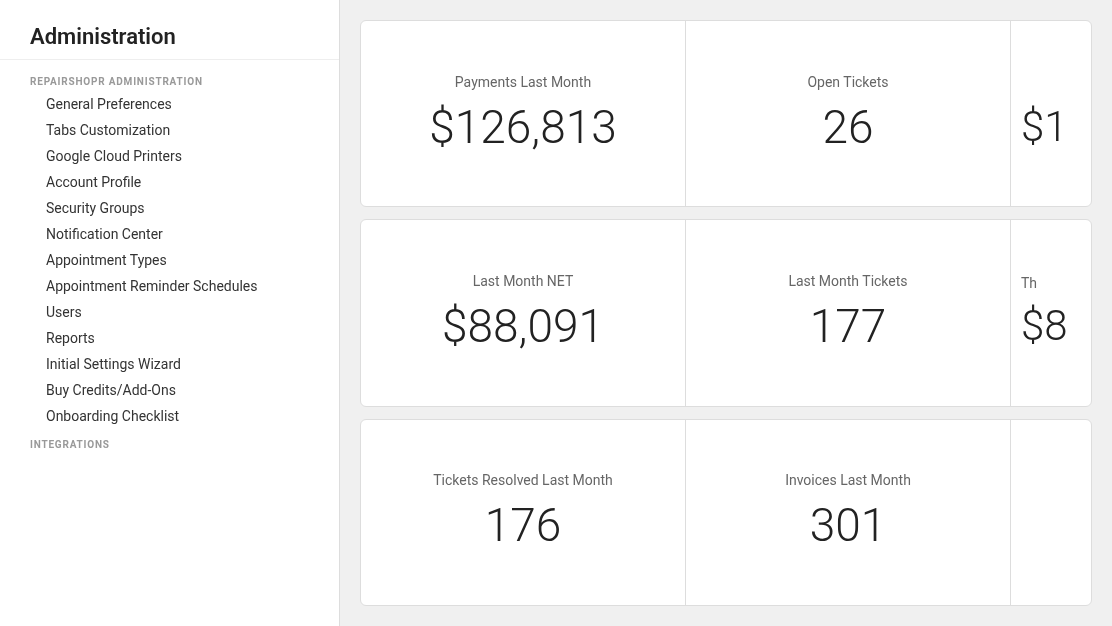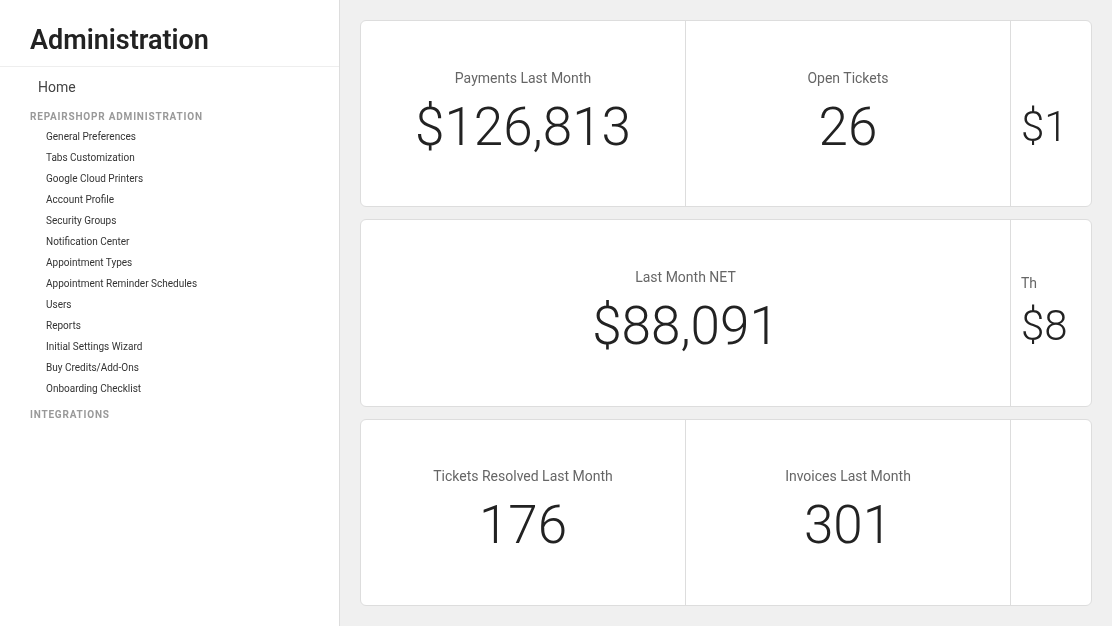--- a/index.html
+++ b/index.html
@@ -17,21 +17,21 @@
       width: 340px;
       min-width: 340px;
       background: #fff;
       border-right: 1px solid #ddd;
       height: 626px;
       overflow-y: auto;
       padding-top: 10px;
     }
 
     .sidebar-title {
-      font-size: 27px;
+      font-size: 22px;
       font-weight: 600;
       color: #222;
       padding: 14px 30px 10px 30px;
       border-bottom: 1px solid #eee;
       margin-bottom: 6px;
     }
 
     .sidebar-home {
       font-size: 14px;
       color: #444;
@@ -43,21 +43,21 @@
     .sidebar-section-label {
       font-size: 10px;
       font-weight: 700;
       color: #999;
       letter-spacing: 0.08em;
       padding: 10px 30px 4px 30px;
       text-transform: uppercase;
     }
 
     .sidebar-item {
-      font-size: 10px;
+      font-size: 14px;
       color: #333;
       padding: 5px 30px 5px 46px;
       cursor: pointer;
       display: block;
     }
 
     .sidebar-integrations-label {
       font-size: 10px;
       font-weight: 700;
       color: #999;
@@ -103,21 +103,21 @@
     }
 
     .stat-label {
       font-size: 14px;
       color: #666;
       margin-bottom: 10px;
       text-align: center;
     }
 
     .stat-value {
-      font-size: 53px;
+      font-size: 46px;
       font-weight: 300;
       color: #222;
       text-align: center;
       white-space: nowrap;
       overflow: hidden;
       text-overflow: clip;
     }
 
     .stat-card-partial {
       flex: 0 0 80px;
@@ -141,21 +141,20 @@
       font-weight: 300;
       color: #222;
       white-space: nowrap;
     }
   </style>
 </head>
 <body>
 
 <nav class="sidebar">
   <div class="sidebar-title">Administration</div>
-  <a class="sidebar-home">Home</a>
   <div class="sidebar-section-label">REPAIRSHOPR ADMINISTRATION</div>
 
   <a class="sidebar-item">General Preferences</a>
   <a class="sidebar-item">Tabs Customization</a>
   <a class="sidebar-item">Google Cloud Printers</a>
   <a class="sidebar-item">Account Profile</a>
   <a class="sidebar-item">Security Groups</a>
   <a class="sidebar-item">Notification Center</a>
   <a class="sidebar-item">Appointment Types</a>
   <a class="sidebar-item">Appointment Reminder Schedules</a>
@@ -183,20 +182,24 @@
       <div class="stat-label-partial">&nbsp;</div>
       <div class="stat-value-partial">$1</div>
     </div>
   </div>
 
   <div class="stats-row">
     <div class="stat-card">
       <div class="stat-label">Last Month NET</div>
       <div class="stat-value">$88,091</div>
     </div>
+    <div class="stat-card">
+      <div class="stat-label">Last Month Tickets</div>
+      <div class="stat-value">177</div>
+    </div>
     <div class="stat-card-partial">
       <div class="stat-label-partial">Th</div>
       <div class="stat-value-partial">$8</div>
     </div>
   </div>
 
   <div class="stats-row">
     <div class="stat-card">
       <div class="stat-label">Tickets Resolved Last Month</div>
       <div class="stat-value">176</div>

